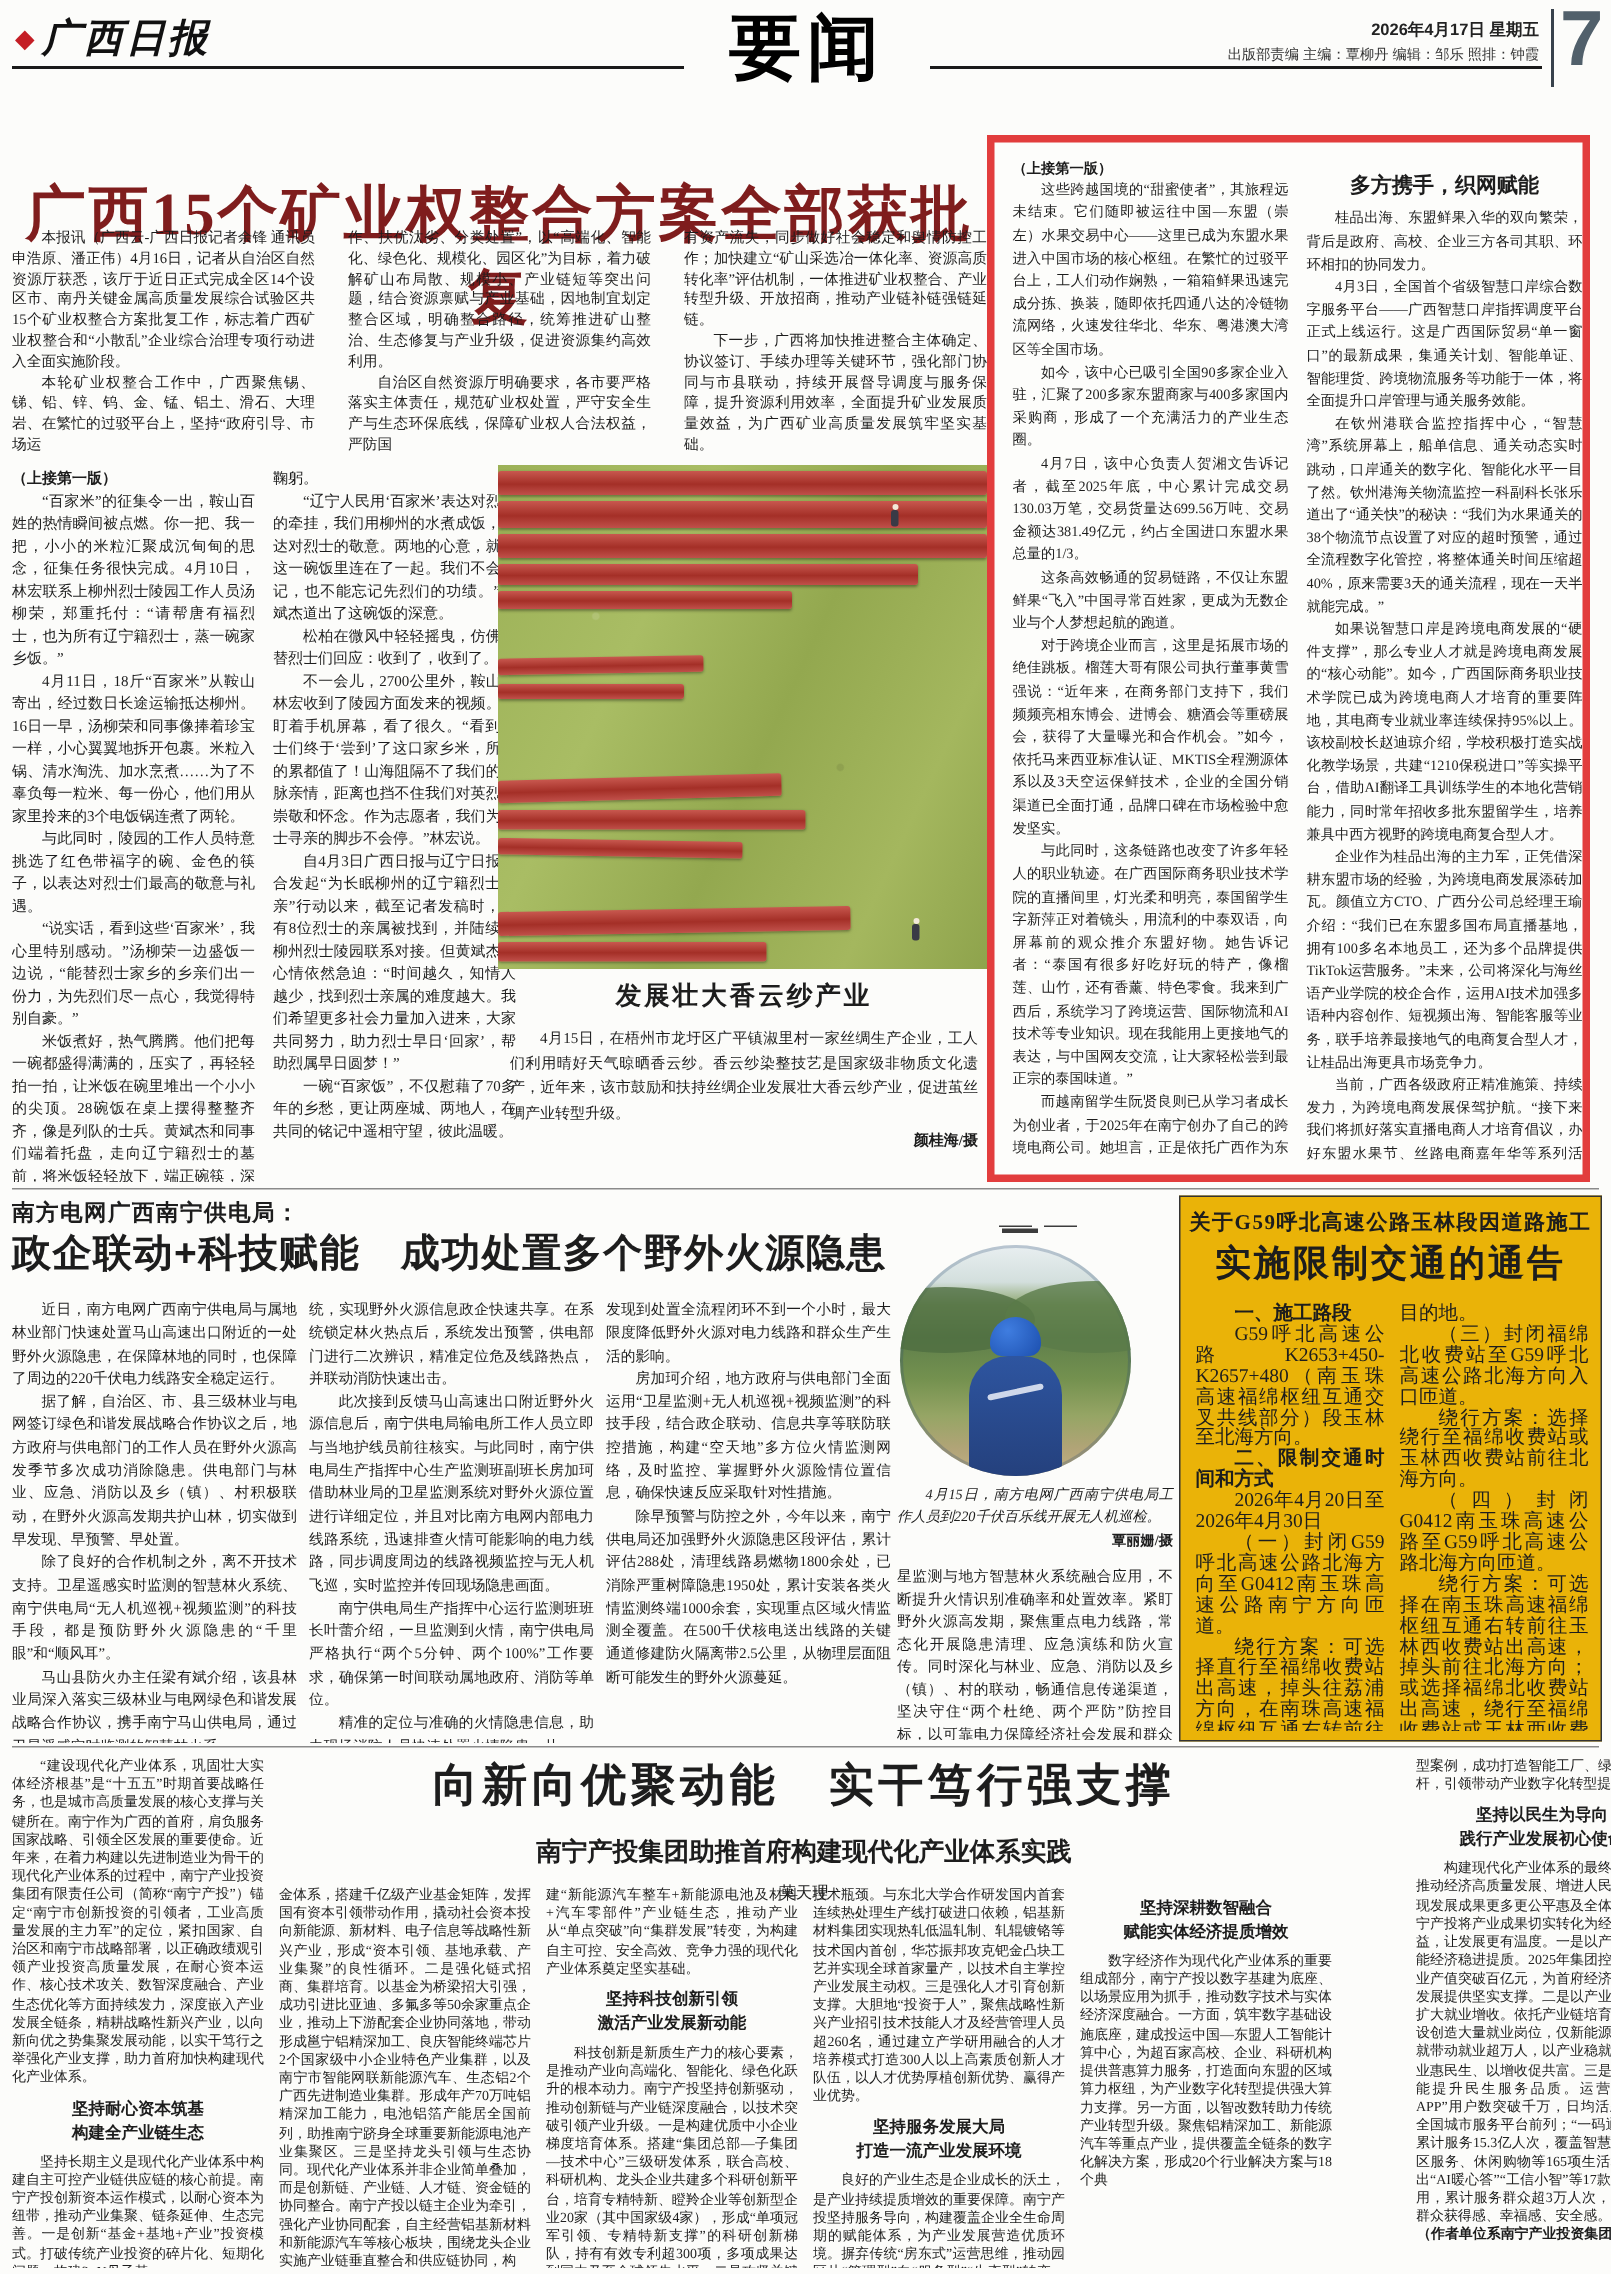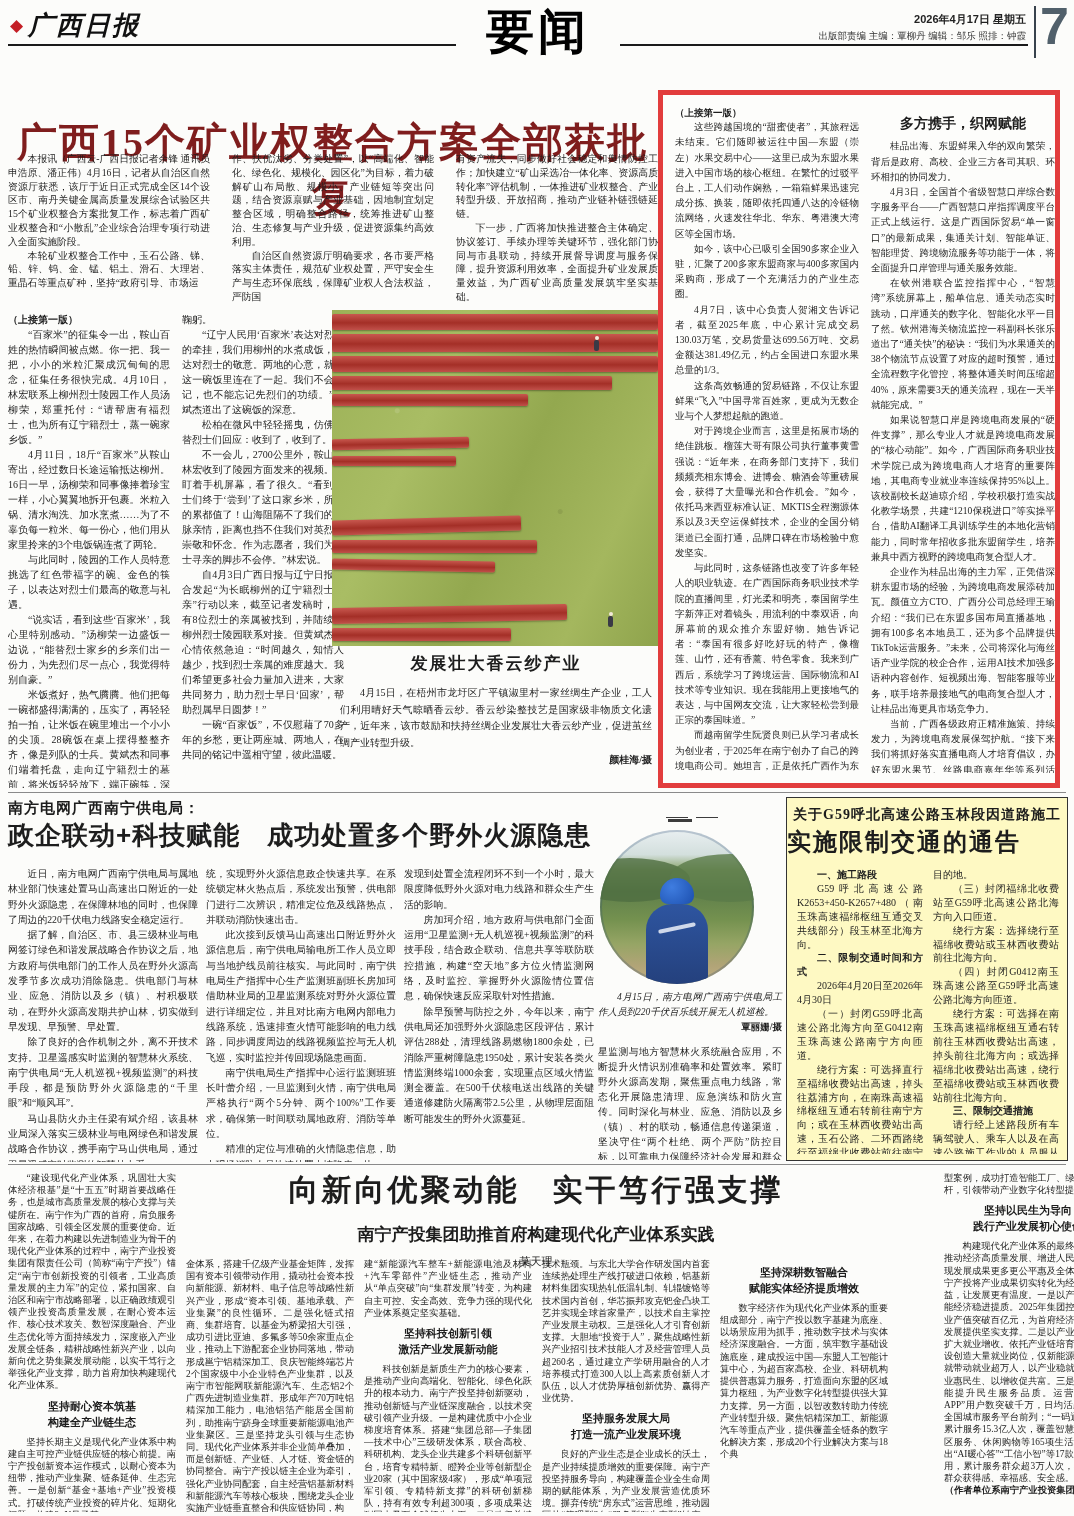--- a/index.html
+++ b/index.html
@@ -89,25 +89,25 @@
   .person-stripe{position:absolute;left:58px;top:96px;width:38px;height:4px;background:#cfd8ea;transform:rotate(-12deg);border-radius:2px;}
   .person-helmet{position:absolute;left:60px;top:48px;width:34px;height:26px;background:radial-gradient(circle at 35% 35%,#3f7de0,#1c4fae);
                  border-radius:17px 17px 8px 8px;}
   .drone{position:absolute;left:668px;top:819px;width:24px;height:3px;background:#3c3c3c;
          box-shadow:-3px -3px 0 -1px #3c3c3c, 27px -3px 0 -1px #3c3c3c;}
   .power-cap-block{position:absolute;left:598px;top:990px;width:184px;}
   .power-cap-text{font-size:9.5px;line-height:15px;text-indent:2em;text-align:justify;margin:0;font-style:italic;}
   .power-credit{text-align:right;font-size:9.5px;font-weight:bold;margin-top:1px;}
   
   .notice-box{position:absolute;left:786px;top:797px;width:282px;height:364px;border:1px solid #333;
-              box-sizing:border-box;background:#fef9c3;}
+              box-sizing:border-box;background:#eab308;}
   .notice-t1{text-align:center;font-size:14px;font-weight:bold;margin:8px 6px 0;letter-spacing:1px;}
-  .notice-t2{font-size:24px;font-weight:bold;margin:2px 0 0;letter-spacing:2px;
+  .notice-t2{text-align:center;font-size:24px;font-weight:bold;margin:2px 0 0;letter-spacing:2px;
              font-family:"Liberation Sans","DejaVu Sans",sans-serif;}
-  .f-col{top:70px;height:286px;width:126px;font-size:10px;line-height:13.9px;}
+  .f-col{top:70px;height:286px;width:126px;font-size:13px;line-height:13.9px;}
   
   .g-title-block{position:absolute;left:186px;top:1170px;width:700px;text-align:center;}
   .g-title{font-size:30px;font-weight:bold;letter-spacing:3px;margin:0;
            font-family:"Liberation Sans","DejaVu Sans",sans-serif;}
   .g-subtitle{font-size:17px;font-weight:bold;margin:12px 0 0;}
   .g-author{font-size:11px;margin:8px 0 0;font-family:"Liberation Sans","DejaVu Sans",sans-serif;}
   .g-col{width:168px;font-size:9.3px;line-height:12.2px;}
   .g-col .subhead{font-size:11px;}
   .g-side{top:1172px;height:340px;}
   .g-body{top:1258px;height:254px;}
@@ -124,21 +124,21 @@
   <div class="date-block">
     <div class="date-line">2026年4月17日 星期五</div>
     <div class="staff-line">出版部责编 主编：覃柳丹 编辑：邹乐 照排：钟霞</div>
   </div>
   <div class="vrule"></div>
   <div class="page-num">7</div>
 
   <h1 class="mining-headline">广西15个矿业权整合方案全部获批复</h1>
   <div class="tcol a-col" style="left:8px">
       <p class="para">本报讯（广西云-广西日报记者余锋 通讯员申浩原、潘正伟）4月16日，记者从自治区自然资源厅获悉，该厅于近日正式完成全区14个设区市、南丹关键金属高质量发展综合试验区共15个矿业权整合方案批复工作，标志着广西矿业权整合和“小散乱”企业综合治理专项行动进入全面实施阶段。</p>
-      <p class="para">本轮矿业权整合工作中，玉石公路、锑、铅、锌、钨、金、锰、铝土、滑石、大理岩、重晶石等重点矿种，坚持“政府引导、市场运</p>
+      <p class="para">本轮矿业权整合工作中，广西聚焦锡、锑、铅、锌、钨、金、锰、铝土、滑石、大理岩、在繁忙的过驳平台上，坚持“政府引导、市场运</p>
     </div>
   <div class="tcol a-col" style="left:232px">
       <p class="para cont">作、扶优汰劣、分类处置”，以“高端化、智能化、绿色化、规模化、园区化”为目标，着力破解矿山布局散、规模小、产业链短等突出问题，结合资源禀赋与产业基础，因地制宜划定整合区域，明确整合路径，统筹推进矿山整治、生态修复与产业升级，促进资源集约高效利用。</p>
       <p class="para">自治区自然资源厅明确要求，各市要严格落实主体责任，规范矿业权处置，严守安全生产与生态环保底线，保障矿业权人合法权益，严防国</p>
     </div>
   <div class="tcol a-col" style="left:456px">
       <p class="para cont">有资产流失，同步做好社会稳定和舆情防控工作；加快建立“矿山采选冶一体化率、资源高质转化率”评估机制，一体推进矿业权整合、产业转型升级、开放招商，推动产业链补链强链延链。</p>
       <p class="para">下一步，广西将加快推进整合主体确定、协议签订、手续办理等关键环节，强化部门协同与市县联动，持续开展督导调度与服务保障，提升资源利用效率，全面提升矿业发展质量效益，为广西矿业高质量发展筑牢坚实基础。</p>
     </div>
 

